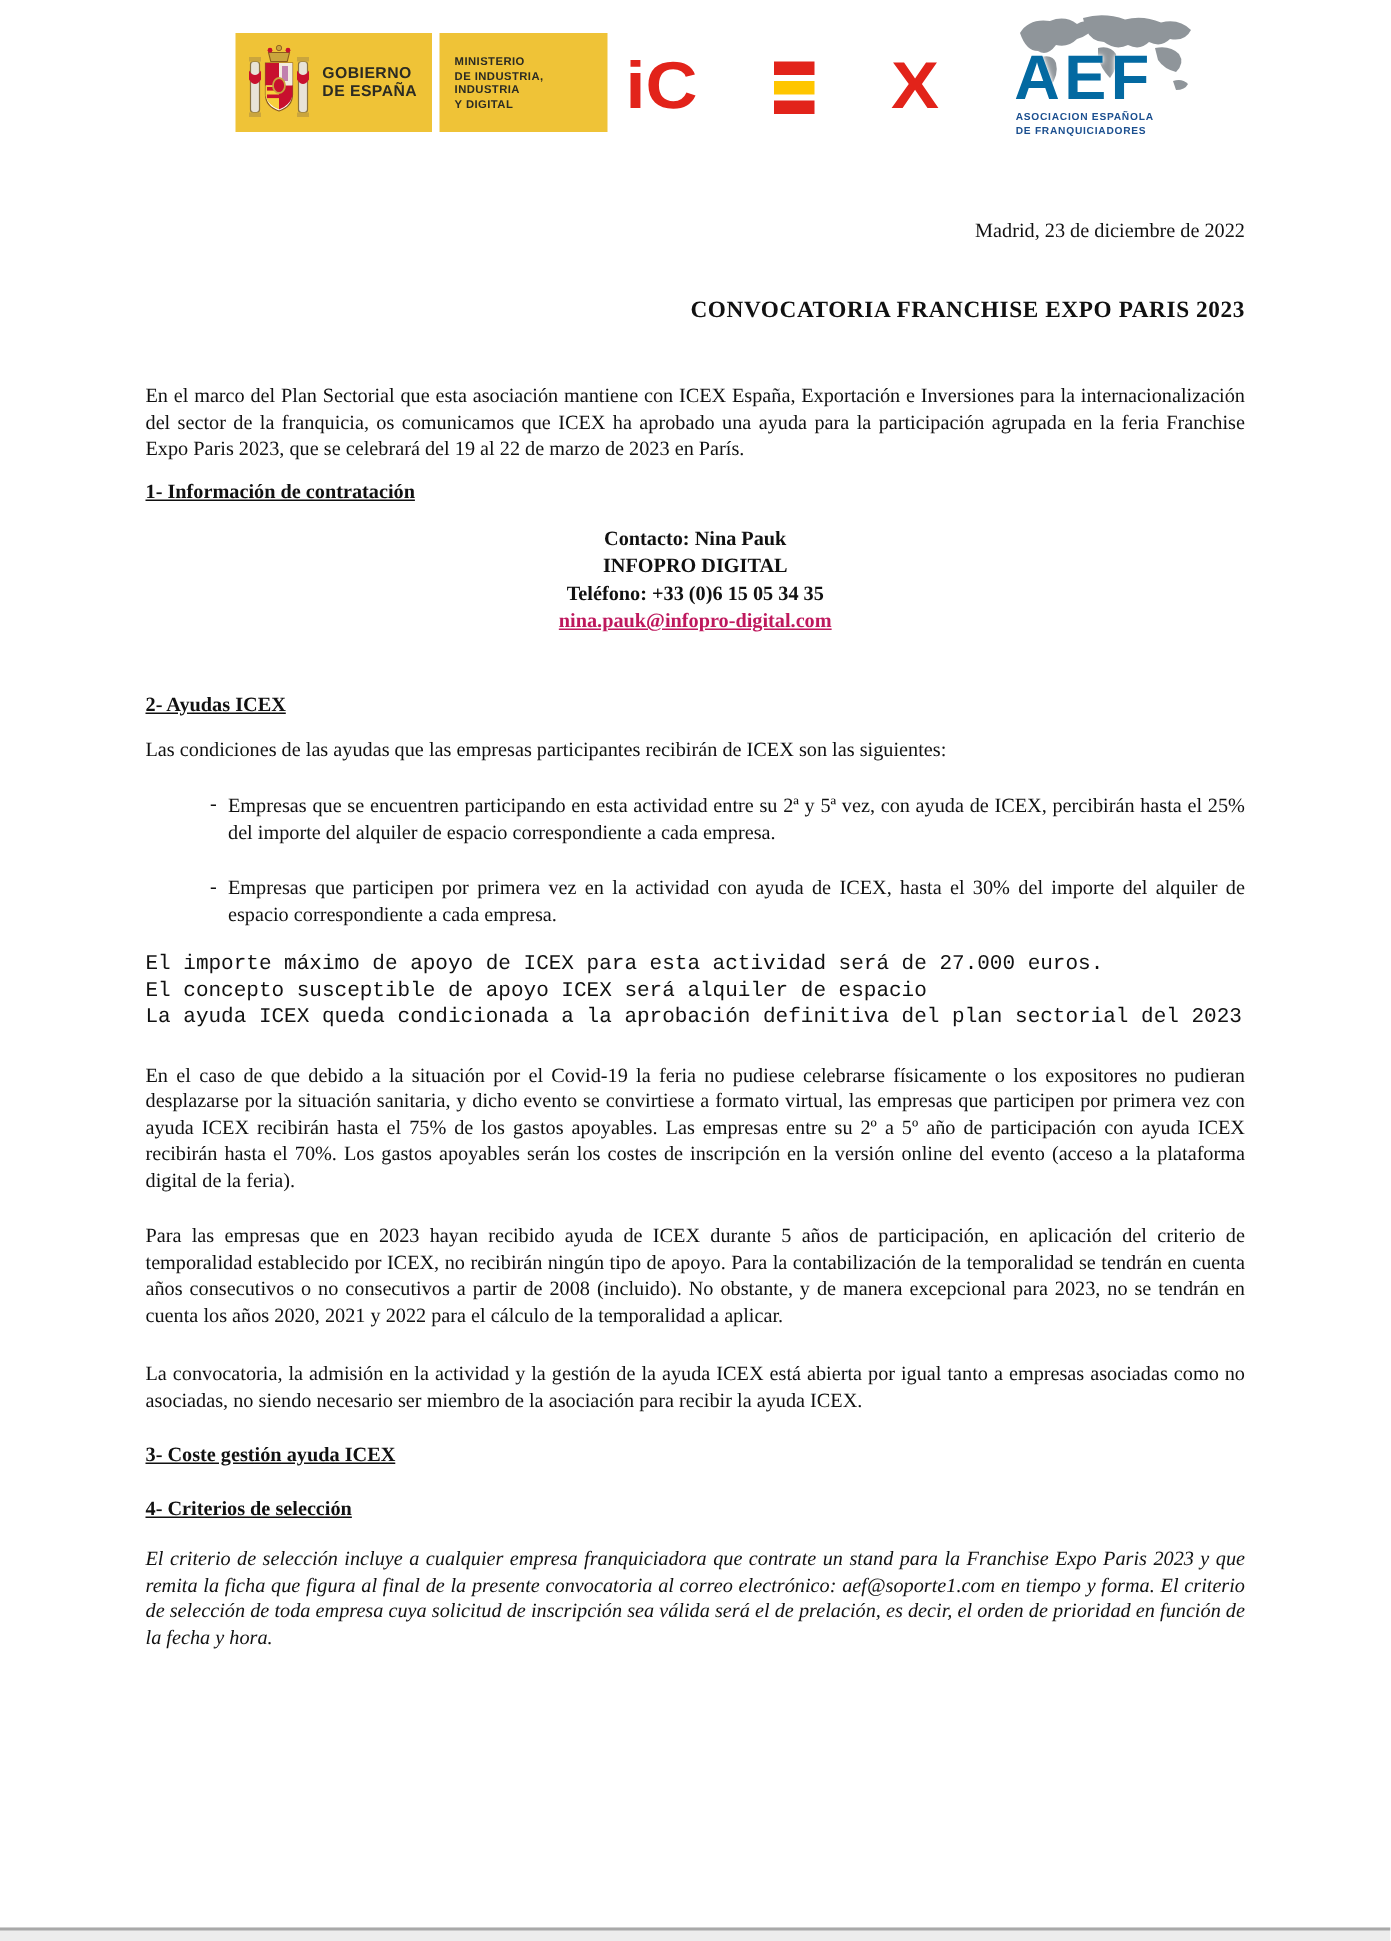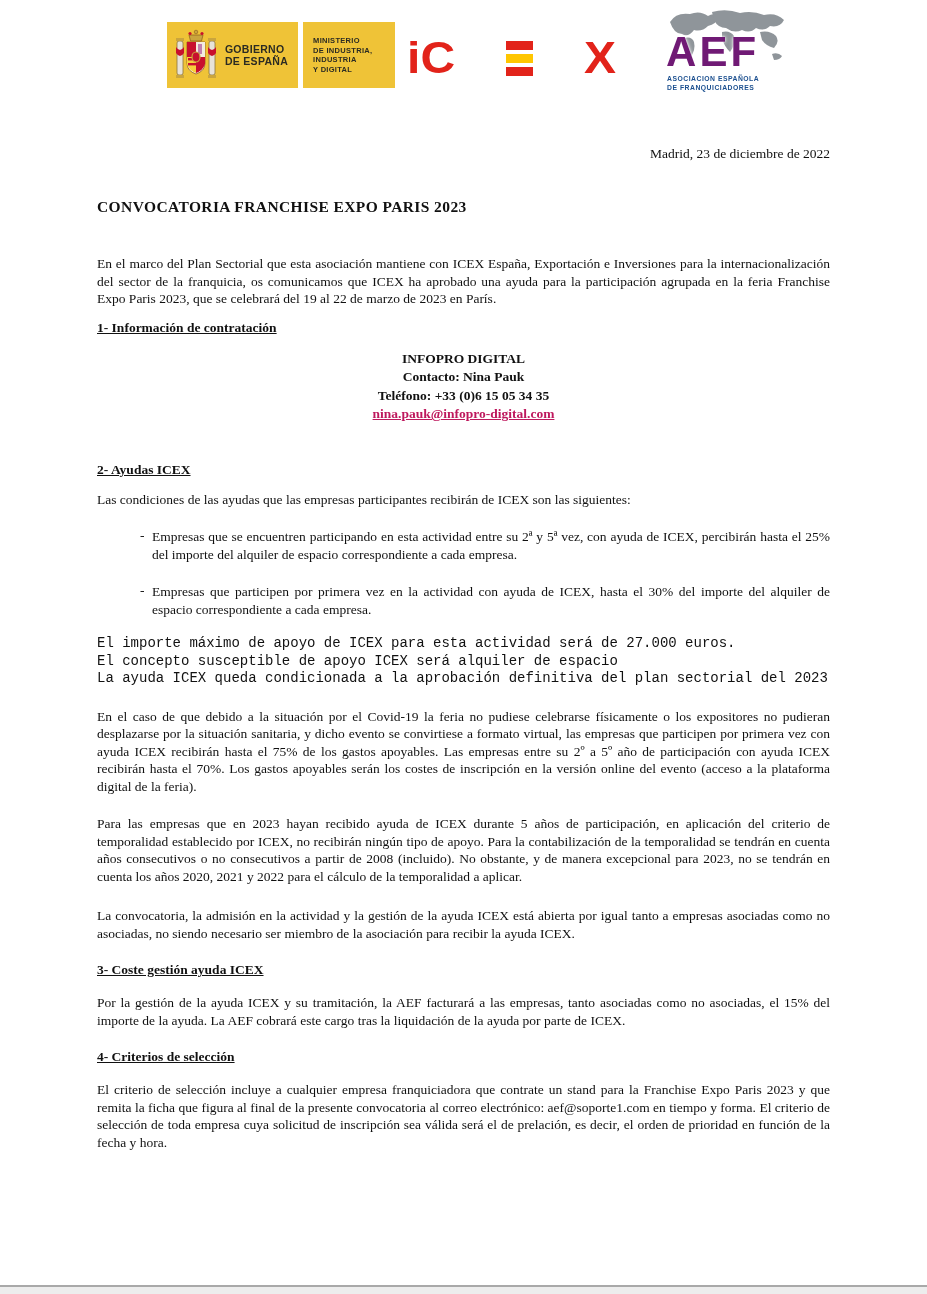--- a/index.html
+++ b/index.html
@@ -8,38 +8,38 @@
 
   .page { position: relative; width: 927px; height: 1294px; padding: 0 97px; }
 
   
   .logo-row { display: flex; align-items: flex-start; justify-content: center; padding-top: 8px; height: 100px; transform: translateX(14px); }
 
   .gob-logo { margin-top: 14px; display: flex; height: 66px; background: #efc337; font-family: "Liberation Sans", sans-serif; }
   .gob-left { display: flex; align-items: center; padding: 0 10px 0 8px; }
   .gob-name { color: #2b2b23; font-weight: bold; font-size: 10.5px; line-height: 12px; letter-spacing: 0.3px; margin-left: 8px; }
   .gob-divider { width: 5px; background: #ffffff; height: 100%; }
-  .gob-ministry { display: flex; flex-direction: column; justify-content: center; padding: 0 14px 0 10px; color: #2b2b23; font-size: 7.5px; line-height: 9.5px; letter-spacing: 0.3px; font-weight: bold; width: 92px; }
+  .gob-ministry { display: flex; flex-direction: column; justify-content: center; padding: 0 14px 0 10px; color: #2b2b23; font-size: 7.5px; line-height: 9.5px; letter-spacing: 0.3px; font-weight: bold; width: 112px; }
 
   .escudo { display: block; }
 
   .icex-logo { display: flex; align-items: center; margin: 30px 8px 0 12px; color: #e2231a; font-family: "Liberation Sans", sans-serif; font-weight: bold; font-size: 48px; letter-spacing: 0px; line-height: 40px; gap: 48px; }
   .icex-logo .ltr { display: block; transform: scaleY(0.92); }
   .icex-ebars { display: flex; flex-direction: column; gap: 4px; margin: 0 3px; }
   .icex-ebars .bar { width: 27px; height: 9px; background: #e2231a; }
   .icex-ebars .bar.mid { background: #ffc600; }
 
   .aef-logo { position: relative; width: 124px; height: 92px; margin-left: 40px; font-family: "Liberation Sans", sans-serif; }
   .aef-map { position: absolute; top: 0; left: 0; }
-  .aef-text { position: absolute; top: 24px; left: 2px; color: #701a75; font-weight: bold; font-size: 42px; line-height: 40px; letter-spacing: 3px; text-shadow: 0 0 4px #ffffff, 0 0 2px #ffffff; }
+  .aef-text { position: absolute; top: 24px; left: 2px; color: #0369a1; font-weight: bold; font-size: 42px; line-height: 40px; letter-spacing: 3px; text-shadow: 0 0 4px #ffffff, 0 0 2px #ffffff; }
   .aef-sub { position: absolute; top: 67px; left: 3px; color: #1b4f8f; font-weight: bold; font-size: 6.8px; line-height: 8.5px; letter-spacing: 0.5px; text-shadow: 0 0 2px #ffffff; }
 
   
   .date-line { margin-top: 46px; text-align: right; font-size: 13.5px; }
-  .doc-title { margin-top: 36px; text-align: left; font-size: 15.5px; font-weight: bold; letter-spacing: 0.4px; }
+  .doc-title { margin-top: 36px; text-align: right; font-size: 15.5px; font-weight: bold; letter-spacing: 0.4px; }
 
   p.body-text { font-size: 13.5px; line-height: 17.5px; text-align: justify; }
   .mt-intro { margin-top: 39px; }
 
   .sec-heading { font-size: 13.5px; font-weight: bold; text-decoration: underline; }
   .h1m { margin-top: 12px; }
   .p1m { margin-top: 14px; }
 
   .contact-block { margin-top: 14px; text-align: center; font-size: 13.5px; font-weight: bold; line-height: 18.5px; }
   .contact-block a { color: #be185d; text-decoration: underline; font-weight: bold; }
@@ -51,21 +51,21 @@
   .bullet .marker { position: absolute; left: 43px; top: -1px; font-weight: normal; }
 
   .plain-lines { margin-top: 17px; font-size: 14px; line-height: 17.5px; font-family: Liberation Mono, monospace; }
 
   .pcovid { margin-top: 20px; }
   .ptemp { margin-top: 20px; }
   .pconv { margin-top: 22px; }
   .h3m { margin-top: 20px; }
   .p3m { margin-top: 16px; }
   .h4m { margin-top: 20px; }
-  .p4m { margin-top: 16px; }
+  .p4m { margin-top: 16px; font-style: italic; }
 
   .bottom-bar { position: absolute; left: 0; right: 0; bottom: 0; height: 9px; background: #ededed; border-top: 2px solid #a9a9a9; }
 </style>
 </head>
 <body>
 
 <div class="page">
 
   <div class="logo-row">
 
@@ -142,22 +142,22 @@
 
   <p class="date-line">Madrid, 23 de diciembre de 2022</p>
 
   <h1 class="doc-title">CONVOCATORIA FRANCHISE EXPO PARIS 2023</h1>
 
   <p class="body-text mt-intro">En el marco del Plan Sectorial que esta asociación mantiene con ICEX España, Exportación e Inversiones para la internacionalización del sector de la franquicia, os comunicamos que ICEX ha aprobado una ayuda para la participación agrupada en la feria Franchise Expo Paris 2023, que se celebrará del 19 al 22 de marzo de 2023 en París.</p>
 
   <h2 class="sec-heading h1m">1- Información de contratación</h2>
 
   <div class="contact-block">
+    <div>Contacto: Nina Pauk</div>
     <div>INFOPRO DIGITAL</div>
-    <div>Contacto: Nina Pauk</div>
     <div>Teléfono: +33 (0)6 15 05 34 35</div>
     <div><a href="#">nina.pauk@infopro-digital.com</a></div>
   </div>
 
   <h2 class="sec-heading h2m">2- Ayudas ICEX</h2>
   <p class="body-text p2m">Las condiciones de las ayudas que las empresas participantes recibirán de ICEX son las siguientes:</p>
 
   <div class="bullet">
     <span class="marker">-</span>
     <span>Empresas que se encuentren participando en esta actividad entre su 2ª y 5ª vez, con ayuda de ICEX, percibirán hasta el 25% del importe del alquiler de espacio correspondiente a cada empresa.</span>
@@ -171,19 +171,18 @@
     <div>El importe máximo de apoyo de ICEX para esta actividad será de 27.000 euros.</div>
     <div>El concepto susceptible de apoyo ICEX será alquiler de espacio</div>
     <div>La ayuda ICEX queda condicionada a la aprobación definitiva del plan sectorial del 2023</div>
   </div>
 
   <p class="body-text pcovid">En el caso de que debido a la situación por el Covid-19 la feria no pudiese celebrarse físicamente o los expositores no pudieran desplazarse por la situación sanitaria, y dicho evento se convirtiese a formato virtual, las empresas que participen por primera vez con ayuda ICEX recibirán hasta el 75% de los gastos apoyables. Las empresas entre su 2º a 5º año de participación con ayuda ICEX recibirán hasta el 70%. Los gastos apoyables serán los costes de inscripción en la versión online del evento (acceso a la plataforma digital de la feria).</p>
   <p class="body-text ptemp">Para las empresas que en 2023 hayan recibido ayuda de ICEX durante 5 años de participación, en aplicación del criterio de temporalidad establecido por ICEX, no recibirán ningún tipo de apoyo. Para la contabilización de la temporalidad se tendrán en cuenta años consecutivos o no consecutivos a partir de 2008 (incluido). No obstante, y de manera excepcional para 2023, no se tendrán en cuenta los años 2020, 2021 y 2022 para el cálculo de la temporalidad a aplicar.</p>
   <p class="body-text pconv">La convocatoria, la admisión en la actividad y la gestión de la ayuda ICEX está abierta por igual tanto a empresas asociadas como no asociadas, no siendo necesario ser miembro de la asociación para recibir la ayuda ICEX.</p>
 
   <h2 class="sec-heading h3m">3- Coste gestión ayuda ICEX</h2>
-  <p class="body-text p3m">Por la gestión de la ayuda ICEX y su tramitación, la AEF facturará a las empresas, tanto asociadas como no asociadas, el 15% del importe de la ayuda. La AEF cobrará este cargo tras la liquidación de la ayuda por parte de ICEX.</p>
 
   <h2 class="sec-heading h4m">4- Criterios de selección</h2>
   <p class="body-text p4m">El criterio de selección incluye a cualquier empresa franquiciadora que contrate un stand para la Franchise Expo Paris 2023 y que remita la ficha que figura al final de la presente convocatoria al correo electrónico: aef@soporte1.com en tiempo y forma. El criterio de selección de toda empresa cuya solicitud de inscripción sea válida será el de prelación, es decir, el orden de prioridad en función de la fecha y hora.</p>
 
   <div class="bottom-bar"></div>
 </div>
 
 </body></html>

